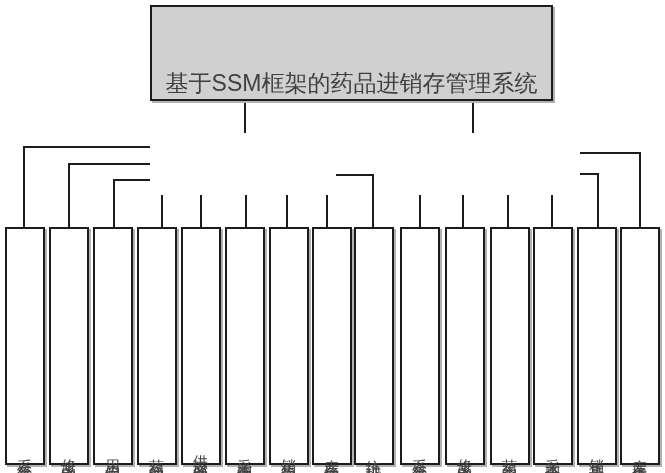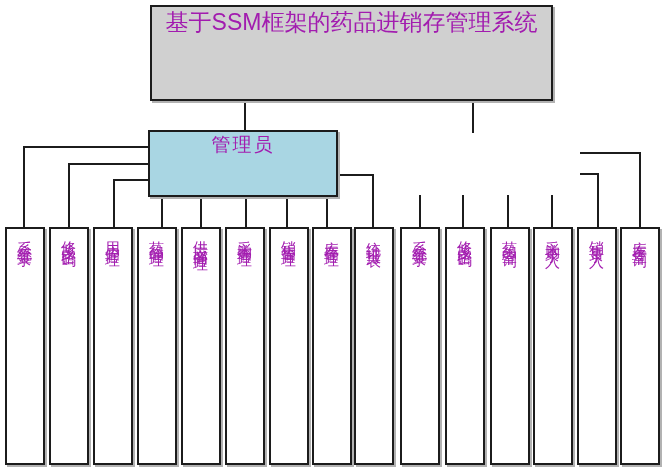--- a/index.html
+++ b/index.html
@@ -31,23 +31,23 @@
     stroke: var(--line-color);
     stroke-width: 2;
   }
 
   .box {
     position: absolute;
     z-index: 2;
     border: 2px solid var(--line-color);
     box-shadow: 2px 2px 0 #b2b2b2;
     display: flex;
-    align-items: flex-start;
+    align-items: flex-end;
     justify-content: center;
-    color: #a21caf;
+    color: #404040;
   }
 
   .box.root {
     left: 150px; top: 5px;
     width: 403px; height: 96px;
     background: var(--root-fill);
     font-size: 23px;
     letter-spacing: 0px;
     white-space: nowrap;
   }
@@ -103,23 +103,20 @@
     <polyline points="552,195 552,229"></polyline>
 
     <polyline points="580,174 598,174 598,229"></polyline>
     <polyline points="580,153 640,153 640,229"></polyline>
   </svg>
 
   <div class="box root">
     <span>基于SSM框架的药品进销存管理系统</span>
   </div>
 
-  <div class="box parent admin">
-    <span>管理员</span>
-  </div>
 
 
   <div id="leaves">
       <div class="box leaf" style="left: 5px;">
         <span>系统登录</span>
       </div>
       <div class="box leaf" style="left: 49px;">
         <span>修改密码</span>
       </div>
       <div class="box leaf" style="left: 93px;">

